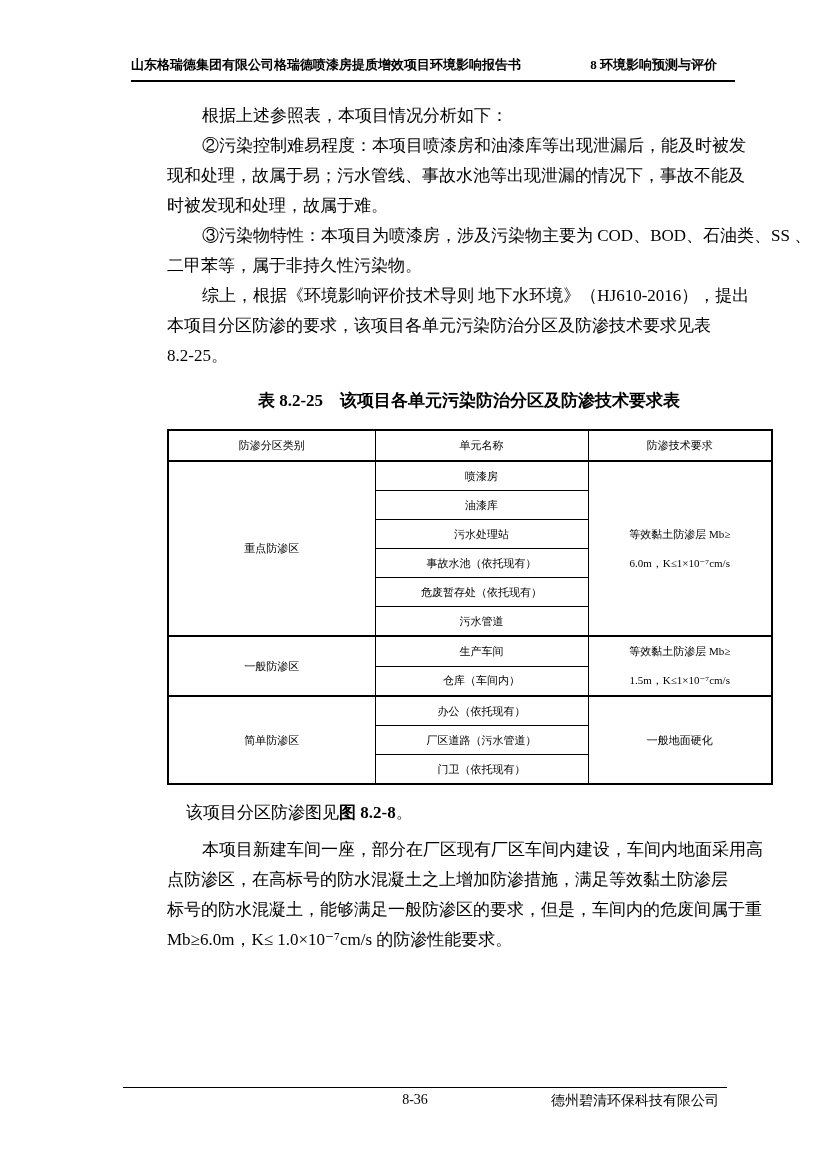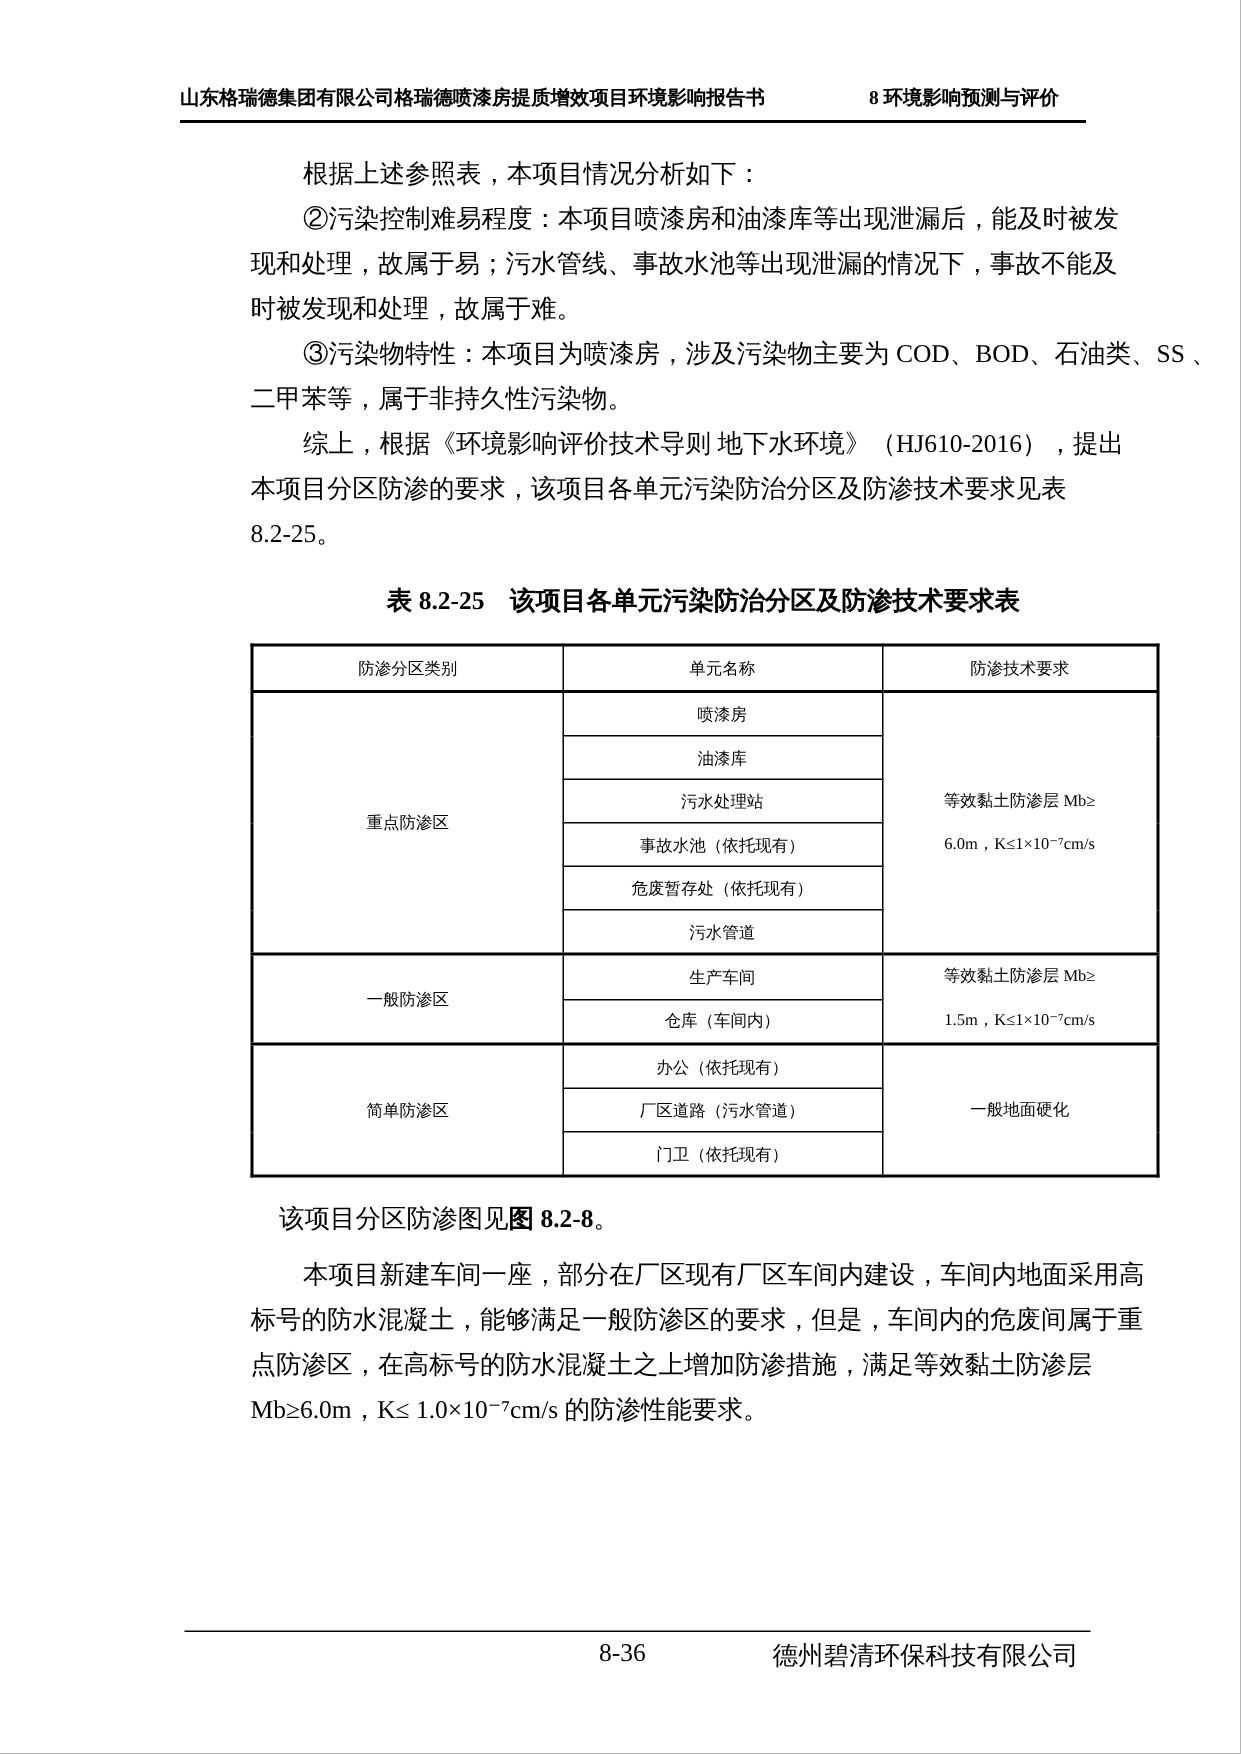--- a/index.html
+++ b/index.html
@@ -7,21 +7,21 @@
     position:relative;
     width:827px;height:1169px;
     margin:0 auto;
     background:#ffffff;
     font-family:"Liberation Serif","DejaVu Serif",serif;
     color:#000000;
     overflow:hidden;
   }
   
   .header{
-    position:absolute;left:120px;top:56px;width:604px;
+    position:absolute;left:131px;top:56px;width:604px;
     display:flex;justify-content:space-between;align-items:flex-end;
     font-size:13px;font-weight:bold;
     padding-bottom:6px;border-bottom:2px solid #000;
   }
   .header .hleft{white-space:nowrap;}
   .header .hright{white-space:nowrap;padding-right:18px;}
   
   .bodycol{position:absolute;left:123px;top:101px;width:604px;margin-left:44px;}
   .line{font-size:17px;line-height:30px;white-space:nowrap;}
   .line.indent{text-indent:35px;}
@@ -41,21 +41,21 @@
   table.seepage th{height:29px;border-bottom:2px solid #000;}
   table.seepage td{height:28px;text-align:center;}
   table.seepage tr.group-start td{border-top:2px solid #000;}
   .req-line{line-height:29px;white-space:nowrap;}
   .fig-line{margin-top:13px;font-size:17px;line-height:30px;text-indent:19px;white-space:nowrap;}
   .fig-line b{font-weight:bold;}
   .para-bottom{margin-top:7px;}
   
   .footer{
     position:absolute;left:123px;top:1087px;width:604px;height:26px;
-    border-top:1px solid #000;font-size:17px;
+    border-top:1px solid #000;font-size:14px;
   }
   .footer .page-num{position:absolute;left:0;width:584px;text-align:center;top:4px;}
   .footer .company{position:absolute;right:8px;top:4px;white-space:nowrap;}
 </style>
 </head>
 <body>
 
 <div class="page">
 
   <div class="header">
@@ -150,22 +150,22 @@
         </tbody>
     </table>
 
     <div class="fig-line">
       <span>该项目分区防渗图见</span><b>图 8.2-8</b><span>。</span>
     </div>
 
     <div id="paragraphs-bottom" class="para-bottom">
         <div class="para">
           <div class="line indent">本项目新建车间一座，部分在厂区现有厂区车间内建设，车间内地面采用高</div>
+          <div class="line">点防渗区，在高标号的防水混凝土之上增加防渗措施，满足等效黏土防渗层</div>
           <div class="line">标号的防水混凝土，能够满足一般防渗区的要求，但是，车间内的危废间属于重</div>
-          <div class="line">点防渗区，在高标号的防水混凝土之上增加防渗措施，满足等效黏土防渗层</div>
           <div class="line">Mb≥6.0m，K≤ 1.0×10⁻⁷cm/s 的防渗性能要求。</div>
         </div>
       </div>
   </div>
 
   <div class="footer">
     <span class="page-num">8-36</span>
     <span class="company">德州碧清环保科技有限公司</span>
   </div>
 

